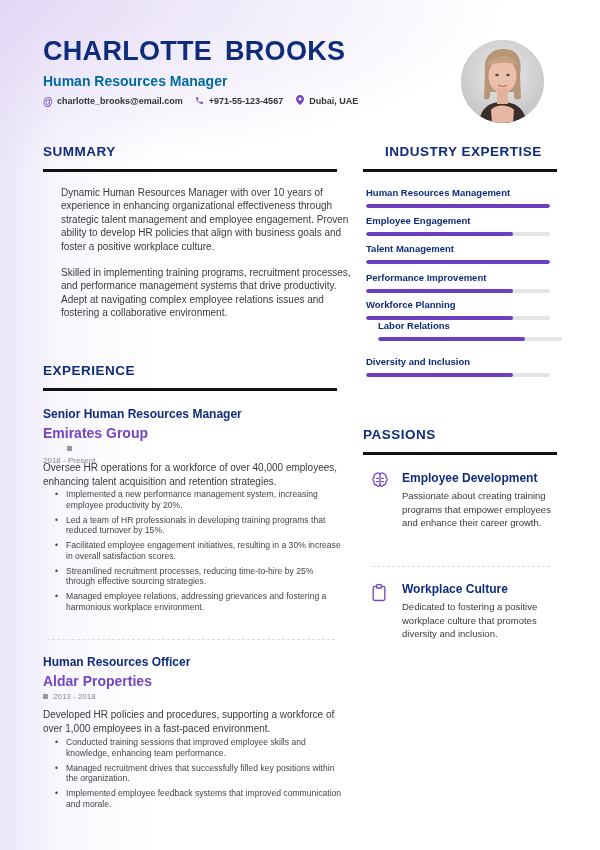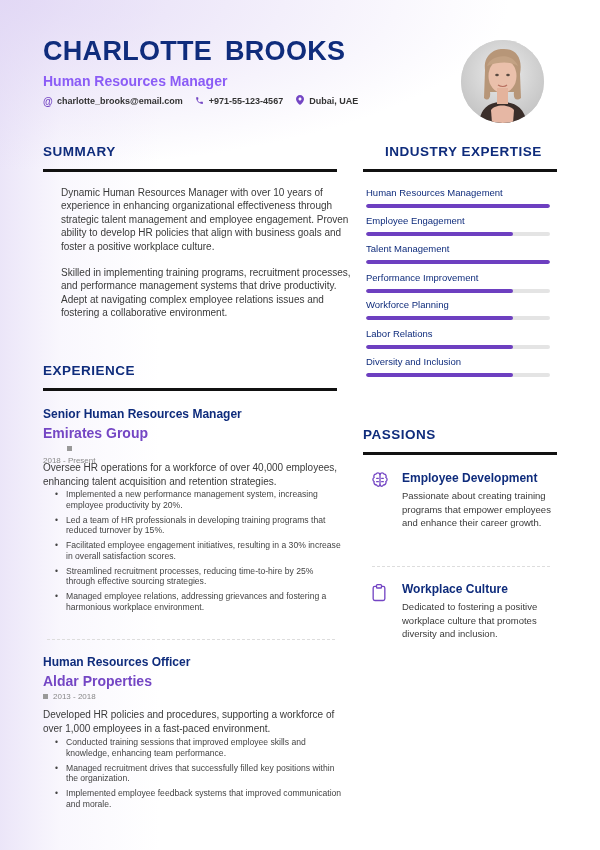--- a/index.html
+++ b/index.html
@@ -22,21 +22,21 @@
   }
   .page { position: absolute; inset: 0; }
 
   .name {
     position: absolute; left: 43px; top: 36px;
     font-size: 27px; font-weight: 700; color: #0f2c7c; letter-spacing: 0.3px;
     word-spacing: 5px;
   }
   .title {
     position: absolute; left: 43px; top: 73px;
-    font-size: 14px; font-weight: 700; color: #8b5cf6;
+    font-size: 14px; font-weight: 700; color: #0369a1;
   }
   .contacts {
     position: absolute; left: 43px; top: 95px;
     display: flex; align-items: center; gap: 12px;
     font-size: 9px; font-weight: 700; color: #333;
   }
   .contact { display: flex; align-items: center; gap: 4px; }
   .contact .ic { color: #7446c4; font-size: 10px; width: 10px; text-align: center; }
 
   .photo {
@@ -46,21 +46,21 @@
   }
 
   .sec-title {
     position: absolute; font-size: 13.5px; font-weight: 700; color: #0f2c7c; letter-spacing: 0.5px;
   }
   .sec-line { position: absolute; height: 2.5px; background: #111; }
 
   .para { position: absolute; font-size: 10px; line-height: 13.4px; color: #3a3a3a; margin-left: 18px; }
 
   .skill { position: absolute; left: 366px; width: 186px; }
-  .skill-label { font-size: 9.5px; font-weight: 400; color: #0f2c7c; }
+  .skill-label { font-size: 9.5px; font-weight: 700; color: #0f2c7c; }
   .skill-bar { margin-top: 6px; width: 184px; height: 4px; border-radius: 2px; background: #e4e4e4; overflow: hidden; }
   .skill-fill { height: 100%; border-radius: 2px; background: #6d3fc0; }
 
   .job-title { position: absolute; left: 43px; font-size: 12px; font-weight: 700; color: #0f2c7c; text-align: right; }
   .company { position: absolute; left: 43px; font-size: 14px; font-weight: 700; color: #7446c4; }
   .dates { position: absolute; left: 43px; font-size: 8px; color: #888; display: flex; align-items: center; gap: 5px; }
   .dates .cal { width: 5px; height: 5px; background: #999; display: inline-block; }
   .job-desc { position: absolute; left: 43px; width: 300px; font-size: 10px; line-height: 13.5px; color: #3a3a3a; }
   .bullets { position: absolute; left: 55px; width: 288px; list-style: none; }
   .bullets li { position: relative; padding-left: 11px; font-size: 8.6px; line-height: 10.5px; color: #444; margin-bottom: 4.5px; }
@@ -157,21 +157,21 @@
       <div class="skill-bar">
           <div class="skill-fill" style="width: 80%;"></div>
         </div>
     </div>
     <div class="skill" style="top:299px;">
       <div class="skill-label">Workforce Planning</div>
       <div class="skill-bar">
           <div class="skill-fill" style="width: 80%;"></div>
         </div>
     </div>
-    <div class="skill" style="top:328px;">
+    <div class="skill" style="top:320px;margin-left:12px;">
       <div class="skill-label">Labor Relations</div>
       <div class="skill-bar">
           <div class="skill-fill" style="width: 80%;"></div>
         </div>
     </div>
     <div class="skill" style="top:356px;">
       <div class="skill-label">Diversity and Inclusion</div>
       <div class="skill-bar">
           <div class="skill-fill" style="width: 80%;"></div>
         </div>

